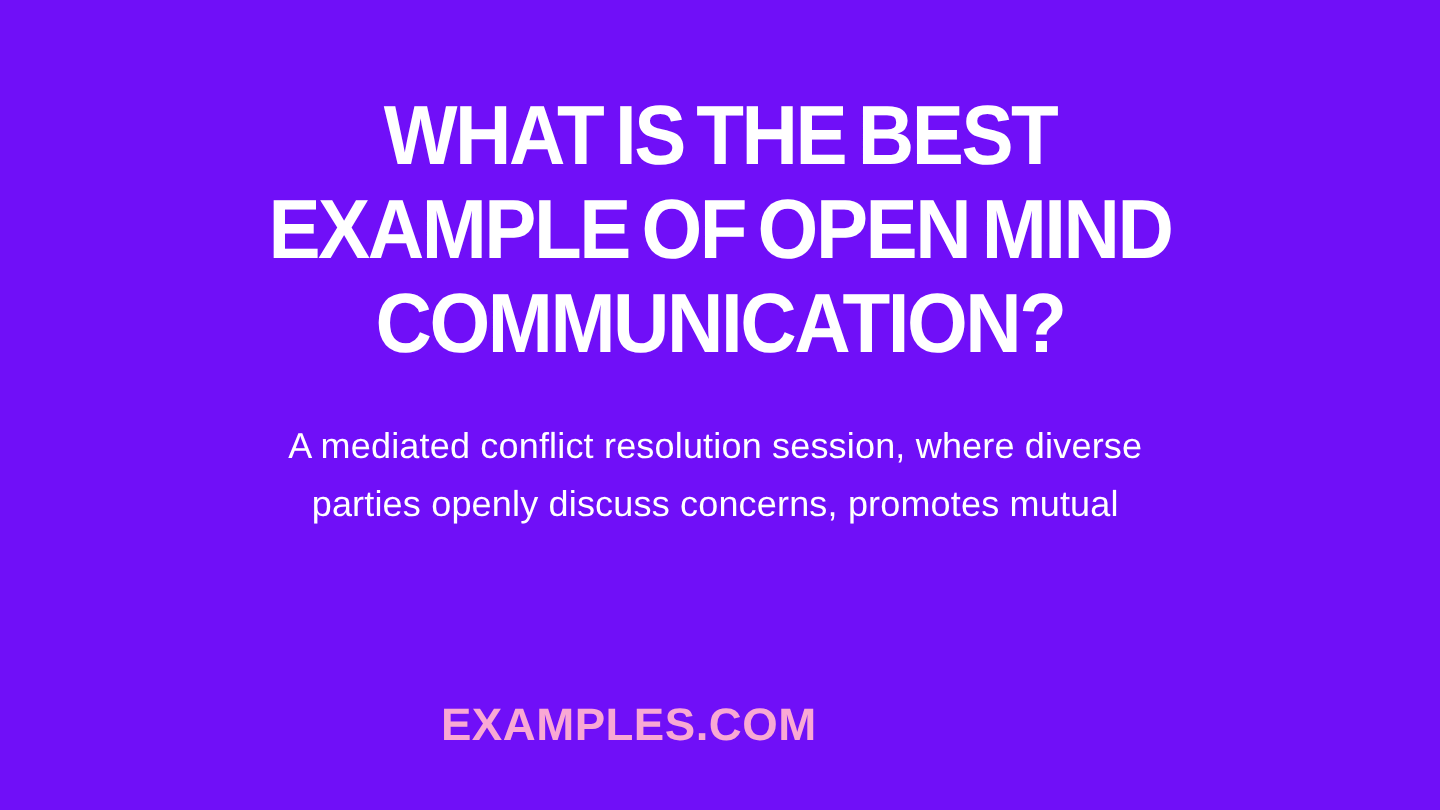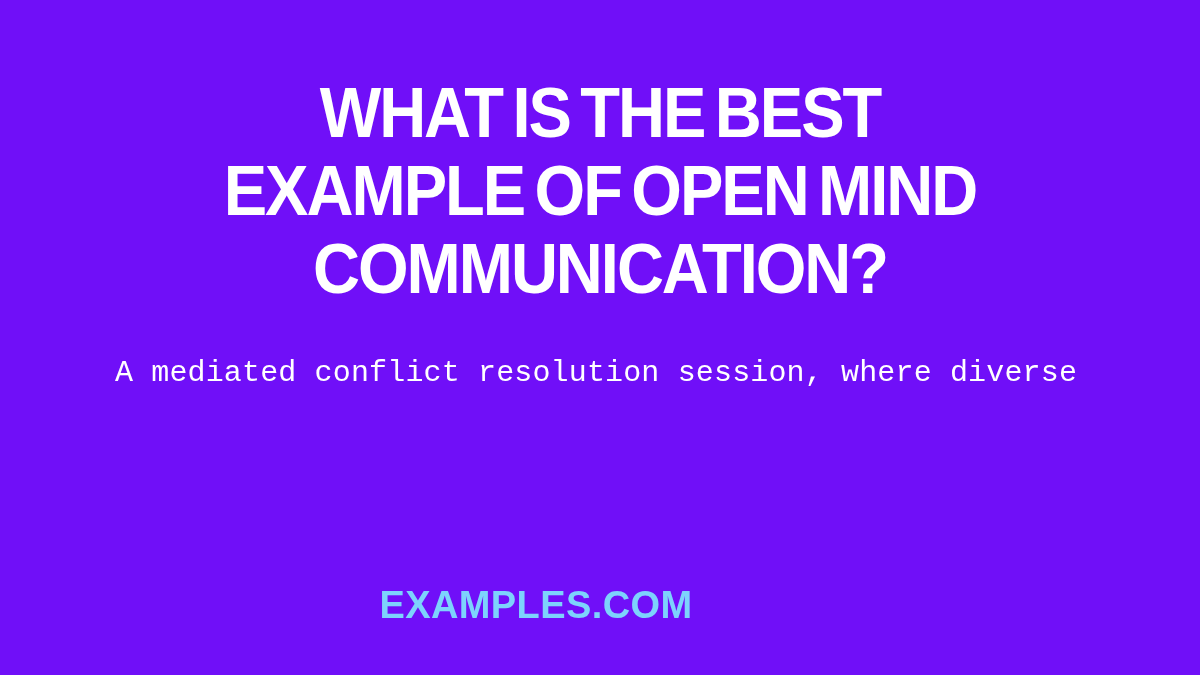--- a/index.html
+++ b/index.html
@@ -48,36 +48,36 @@
   .headline .hl-line { display:block; white-space:nowrap; }
 
   
   .body-copy {
     position:absolute;
     top:349px;
     left:0;
     width:1192px;
     text-align:center;
     color:#FFFFFF;
-    font-family:Liberation Mono, monospace;
+    font-family:Liberation Sans, sans-serif;
     font-weight:400;
     font-size:30px;
     line-height:48px;
     letter-spacing:0.15px;
   }
   .body-copy .bd-line { display:block; white-space:nowrap; }
 
   
   .brand {
     position:absolute;
     top:583px;
-    left:12px;
+    left:0;
     width:1048px;
     text-align:center;
-    color:#7dd3fc;
+    color:#f9a8d4;
     font-family:"Liberation Sans", sans-serif;
     font-weight:700;
     font-size:38px;
     line-height:44px;
     letter-spacing:0.4px;
     text-transform:uppercase;
   }
 </style>
 </head>
 <body>
@@ -85,17 +85,18 @@
 <div class="card">
 
   <h1 class="headline">
     <span class="hl-line">WHAT IS THE BEST</span>
     <span class="hl-line">EXAMPLE OF OPEN MIND</span>
     <span class="hl-line">COMMUNICATION?</span>
   </h1>
 
   <p class="body-copy">
     <span class="bd-line">A mediated conflict resolution session, where diverse</span>
+    <span class="bd-line">parties openly discuss concerns, promotes mutual</span>
   </p>
 
   <div class="brand">EXAMPLES.COM</div>
 
 </div>
 
 </body></html>

